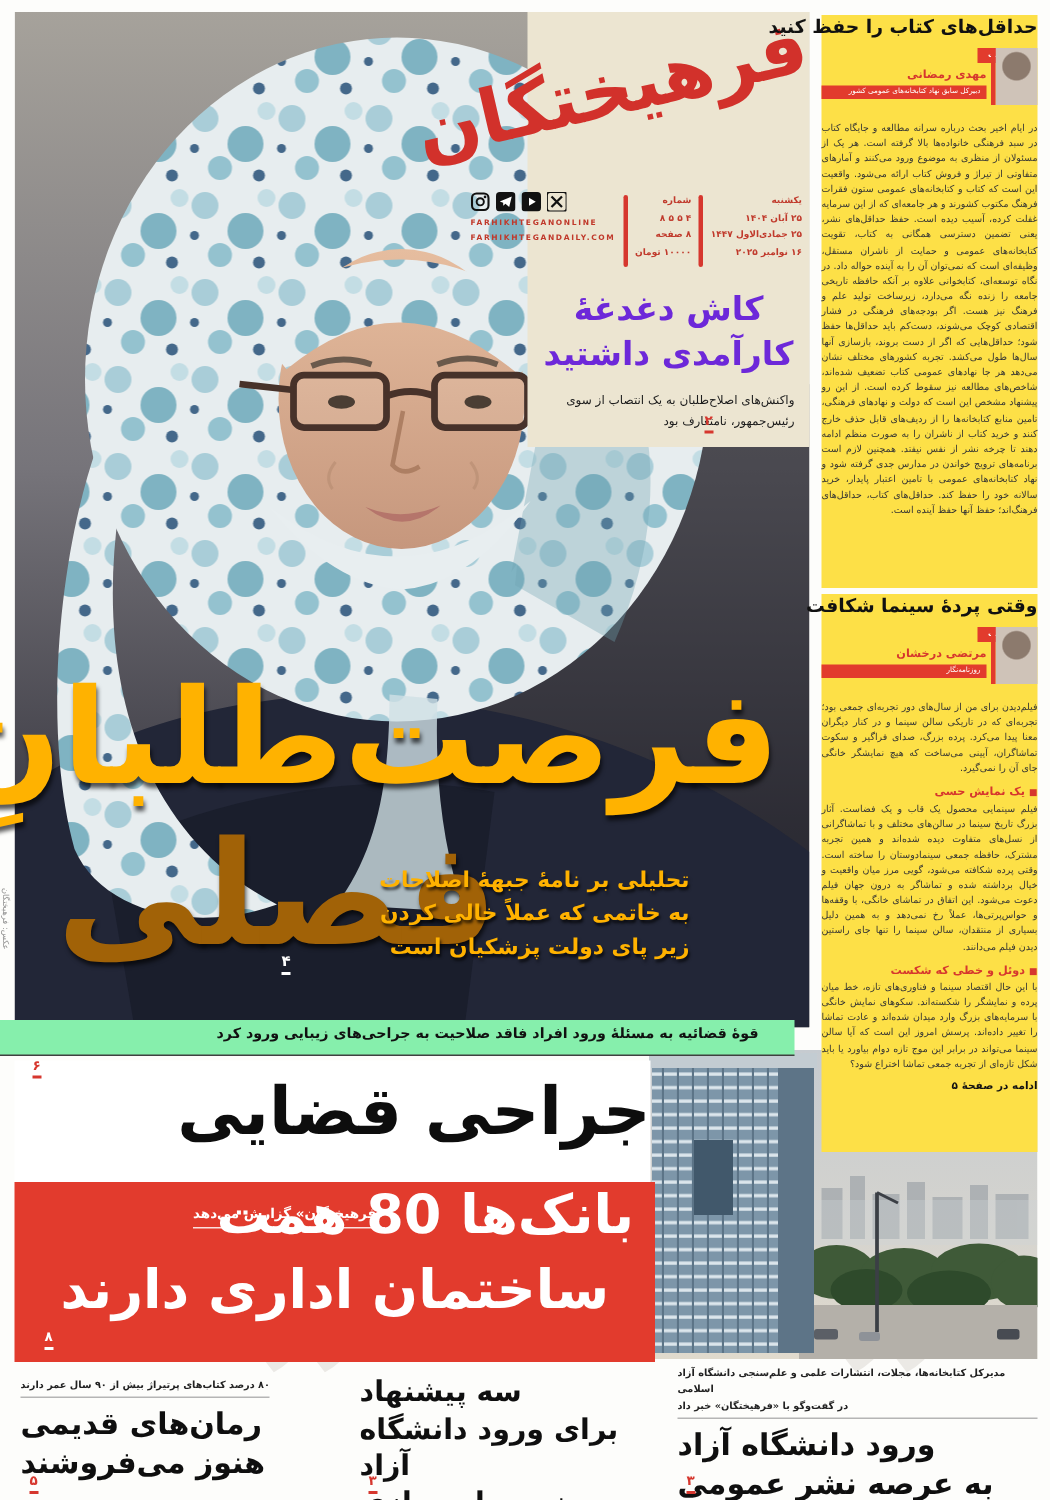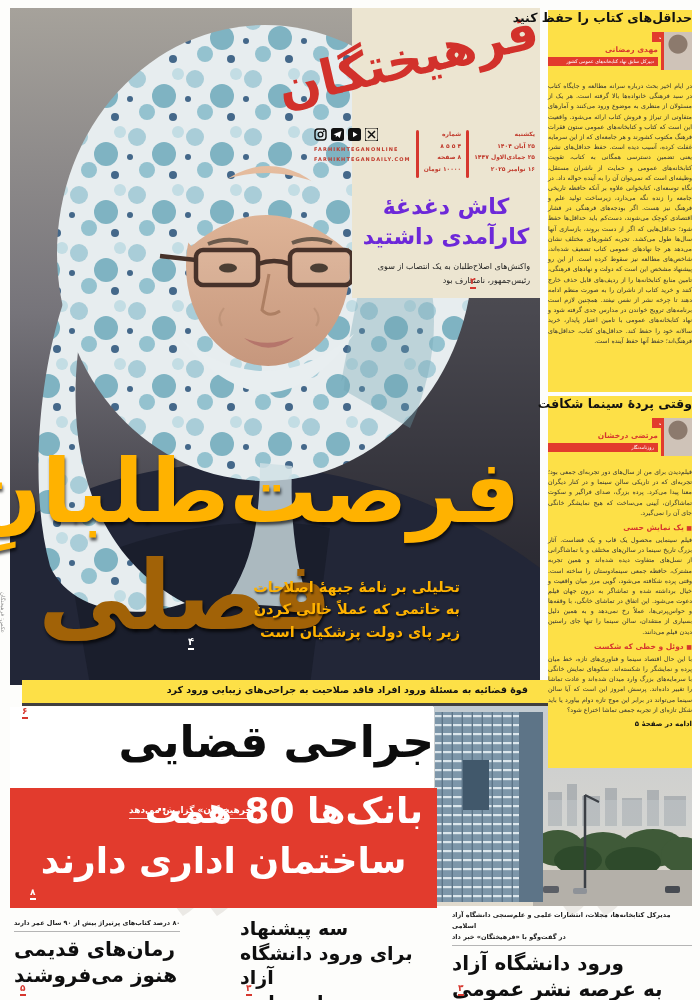--- a/index.html
+++ b/index.html
@@ -52,22 +52,22 @@
   .main-h1{position:absolute;right:180px;top:448px;z-index:4;color:#ffb200;font-weight:bold;
     font-size:88px;line-height:1;text-shadow:1px 3px 3px rgba(0,0,0,.65);}
   .main-h2{position:absolute;right:368px;top:548px;z-index:4;color:#a16207;font-weight:bold;
     font-size:96px;line-height:1;text-shadow:1px 3px 3px rgba(0,0,0,.65);}
   .main-sub{position:absolute;right:240px;top:576px;z-index:4;color:#ffb200;font-weight:bold;
     font-size:14.5px;line-height:1.55;text-align:right;text-shadow:1px 2px 2px rgba(0,0,0,.7);}
   .main-p{position:absolute;left:188px;top:636px;z-index:4;color:#fff;font-size:10px;font-weight:bold;
     border-bottom:2px solid #fff;padding-bottom:1px;}
 
   
-  .kicker-strip{position:absolute;left:22px;top:680px;width:530px;height:23px;background:#fde047;z-index:2;
-    border-bottom:3px solid #404040;}
+  .kicker-strip{position:absolute;left:0;top:680px;width:530px;height:23px;background:#86efac;z-index:2;
+    border-bottom:1px solid #404040;}
   .kicker-strip .txt{position:absolute;right:24px;top:4px;font-size:9.5px;font-weight:bold;color:#111;}
   .surg-p{position:absolute;left:22px;top:706px;z-index:4;}
   .surg-h{position:absolute;left:10px;top:707px;width:424px;text-align:right;z-index:2;
     font-size:44px;font-weight:bold;color:#0d0d0d;line-height:1.6;letter-spacing:-1px;background:#fff;}
 
   
   .bphoto{position:absolute;left:433px;top:700px;width:259px;height:206px;z-index:1;}
 
   
   .banner{position:absolute;left:10px;top:788px;width:427px;height:120px;background:#e23b2d;z-index:3;}

